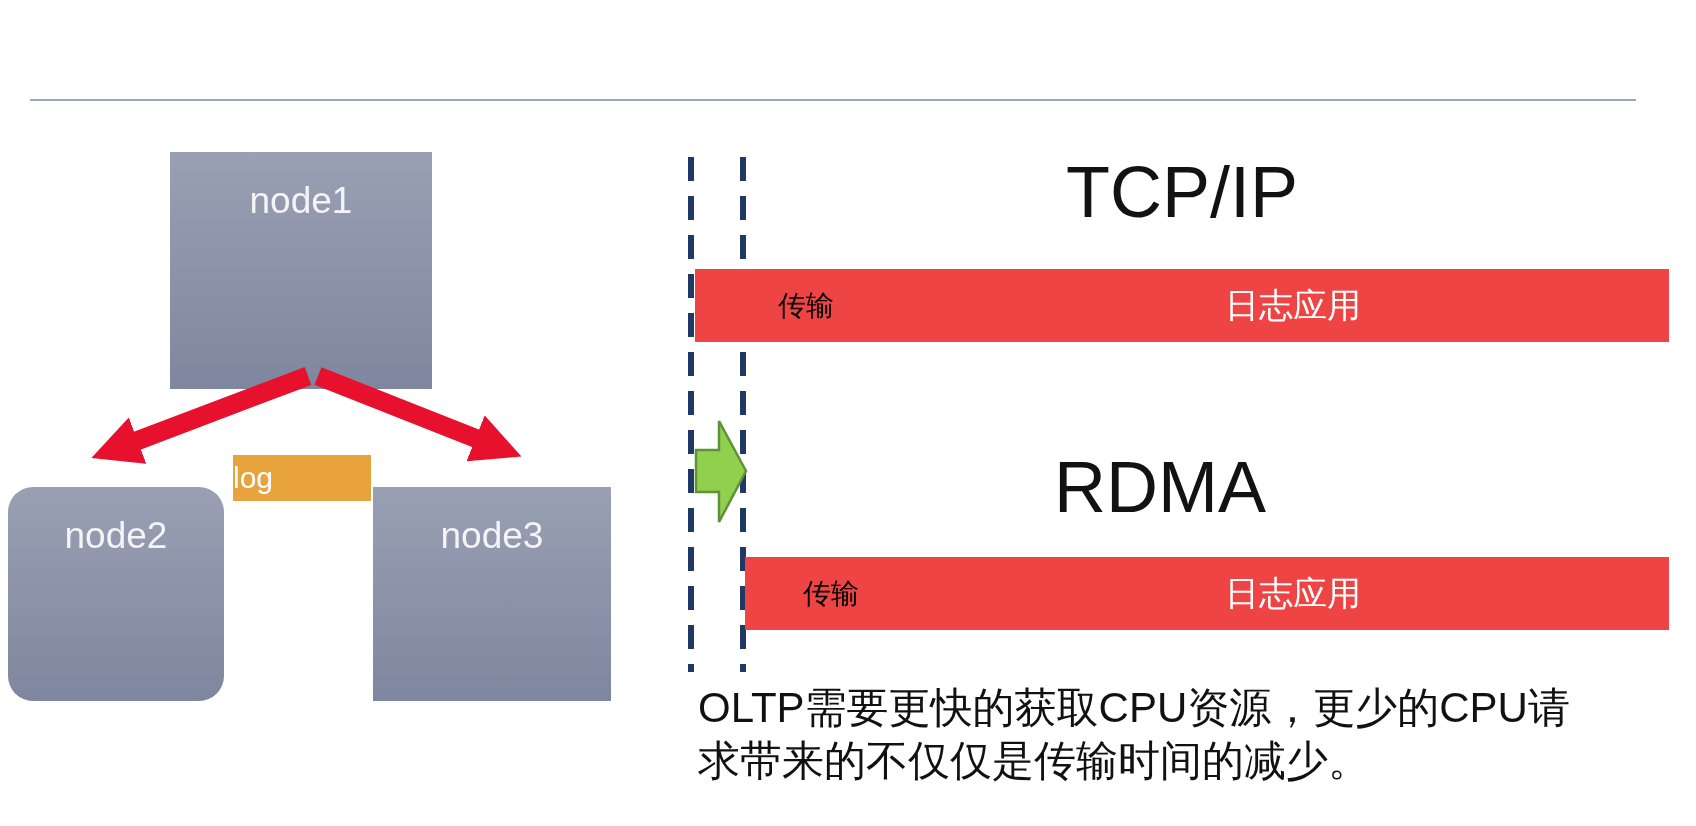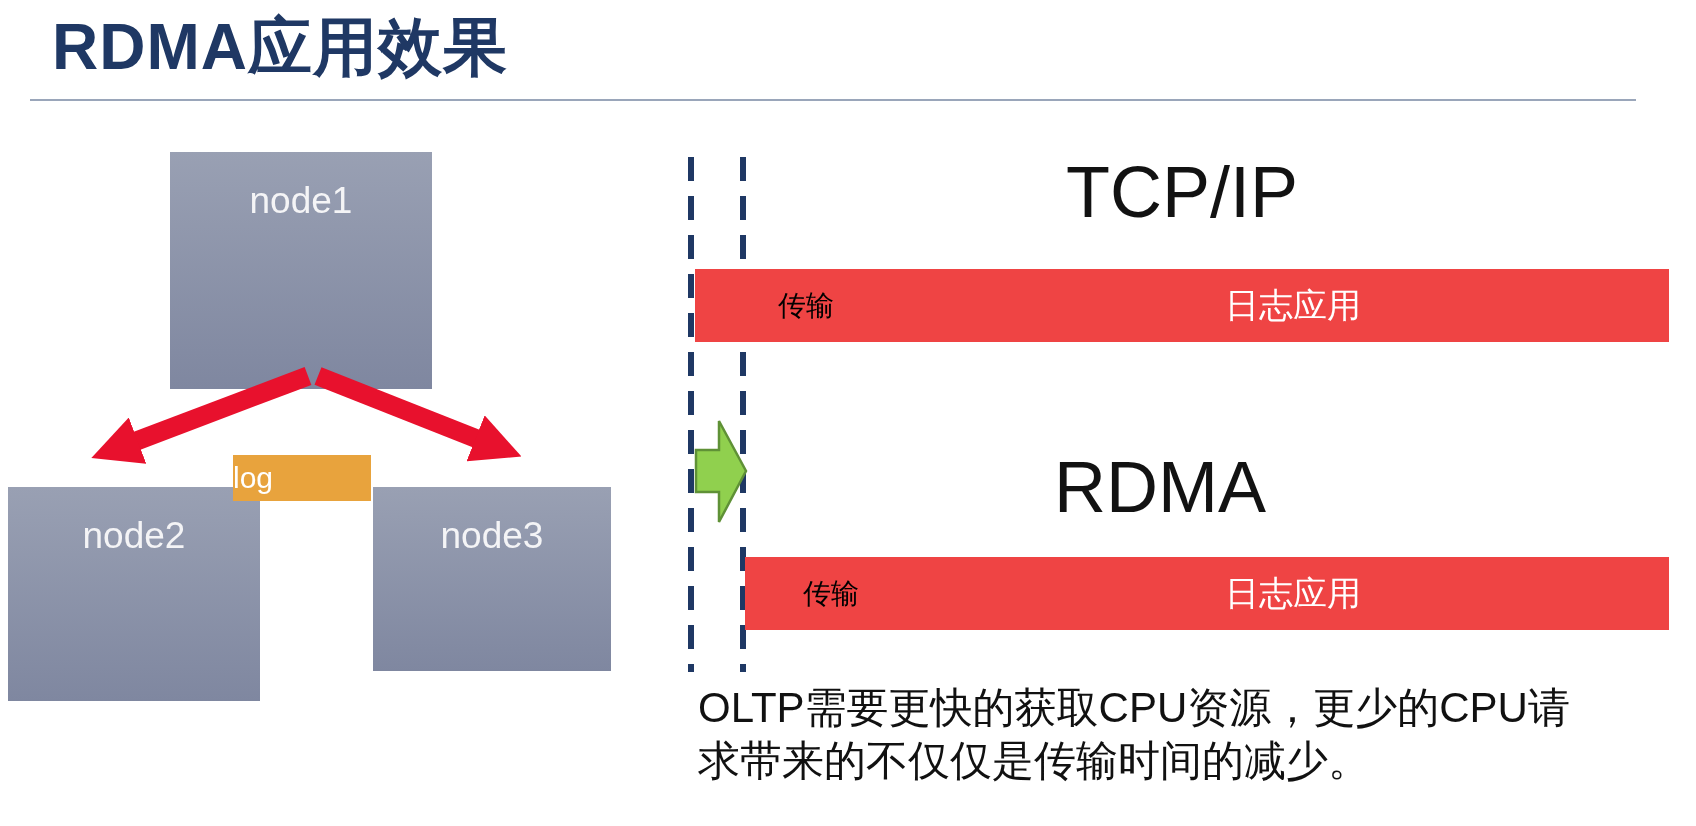--- a/index.html
+++ b/index.html
@@ -39,22 +39,22 @@
   .node {
     position: absolute;
     background: linear-gradient(180deg, #99A0B3 0%, #7F87A0 100%);
     color: #f4f4f6;
     text-align: center;
     padding-top: 28px;
     font-size: 37px;
     z-index: 1;
   }
   .node1 { left: 170px; top: 152px; width: 262px; height: 237px; }
-  .node2 { left: 8px;   top: 487px; width: 252px; height: 214px; }
-  .node3 { left: 373px; top: 487px; width: 238px; height: 184px; }
+  .node2 { left: 8px;   top: 487px; width: 216px; height: 214px; border-radius: 25px; }
+  .node3 { left: 373px; top: 487px; width: 238px; height: 214px; }
 
   .logbox {
     position: absolute;
     left: 233px; top: 455px; width: 138px; height: 46px;
     background: #E8A33D;
     color: #ffffff;
     font-size: 30px;
     display: flex; align-items: center; 
     z-index: 3;
   }
@@ -115,21 +115,20 @@
     font-size: 42px;
     line-height: 1.26;
     z-index: 3;
   }
 </style>
 </head>
 <body>
 
 <div class="slide">
 
-  <div class="title">RDMA应用效果</div>
   <div class="divider"></div>
 
   <div class="node node1">
     <span>node1</span>
   </div>
   <div class="node node2">
     <span>node2</span>
   </div>
   <div class="node node3">
     <span>node3</span>

